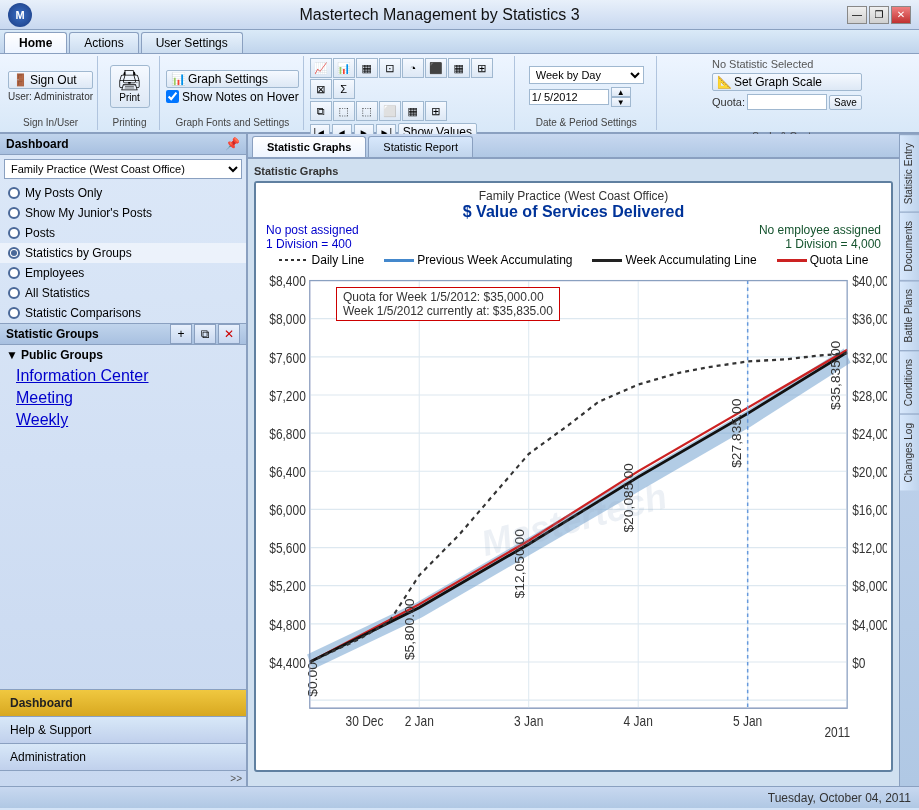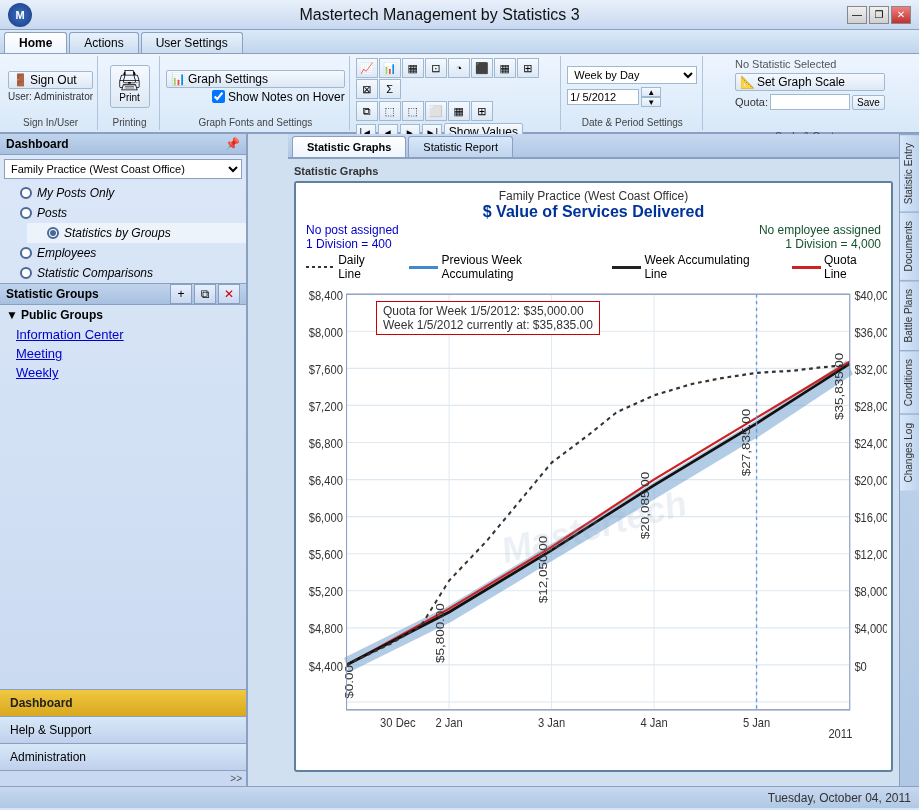--- a/index.html
+++ b/index.html
@@ -102,42 +102,42 @@
     .ribbon-row { display: flex; gap: 2px; align-items: center; margin-bottom: 1px; }
     .ribbon-btn-sm {
       padding: 1px 4px;
       background: linear-gradient(to bottom, #f5f9ff, #dde8f5);
       border: 1px solid #a0b8d0;
       border-radius: 2px;
       cursor: pointer;
       font-size: 10px;
       display: flex; align-items: center; gap: 2px;
     }
-    .ribbon-checkbox { display: flex; align-items: center; gap: 3px; font-size: 10px; cursor: pointer; margin-left: 46px; }
+    .ribbon-checkbox { display: flex; align-items: center; gap: 3px; font-size: 10px; cursor: pointer; }
     .ribbon-nav-btn {
       width: 20px; height: 16px;
       background: linear-gradient(to bottom, #f5f9ff, #dde8f5);
       border: 1px solid #a0b8d0;
       cursor: pointer;
       display: flex; align-items: center; justify-content: center;
       font-size: 10px;
     }
     .ribbon-select {
       font-size: 11px;
       border: 1px solid #a0b8d0;
       background: white;
       padding: 1px 2px;
-      width: 130px;
+      width: 115px;
     }
     .ribbon-input-num {
       font-size: 11px;
       border: 1px solid #a0b8d0;
       background: white;
       padding: 1px 2px;
-      width: 72px;
+      width: 80px;
     }
     .ribbon-label { font-size: 11px; color: #333; }
     .ribbon-text-input {
       font-size: 11px;
       border: 1px solid #a0b8d0;
       background: white;
       padding: 1px 4px;
       width: 120px;
     }
     .graph-icon-row { display: flex; gap: 1px; flex-wrap: wrap; max-width: 200px; }
@@ -179,26 +179,25 @@
     .sidebar-select {
       margin: 4px;
       padding: 2px;
       font-size: 11px;
       border: 1px solid #8aA0c0;
       background: white;
       width: calc(100% - 8px);
     }
     .sidebar-nav-item {
       display: flex; align-items: center; gap: 5px;
-      padding: 3px 20px;
-      cursor: pointer;
-      font-size: 11px;
-      font-style: italic;
-    }
-    .sidebar-nav-item.selected { background: rgba(255,255,255,0.5); margin-left: 27px; }
+      padding: 3px 8px;
+      cursor: pointer;
+      font-size: 11px;
+    }
+    .sidebar-nav-item.selected { background: rgba(255,255,255,0.5); }
     .radio-circle {
       width: 12px; height: 12px;
       border: 2px solid #4a6898;
       border-radius: 50%;
       background: white;
       flex-shrink: 0;
       display: flex; align-items: center; justify-content: center;
     }
     .radio-circle.checked::after {
       content: '';
@@ -228,21 +227,21 @@
     }
     .sg-btn.delete { color: #cc0000; }
     .public-groups-label {
       font-size: 11px;
       padding: 3px 6px;
       font-weight: bold;
       display: flex; align-items: center; gap: 3px;
     }
     .group-item {
       padding: 2px 16px;
-      font-size: 13px;
+      font-size: 16px;
       cursor: pointer;
       color: #0000cc;
       text-decoration: underline;
     }
 
     .sidebar-bottom-nav {
       margin-top: auto;
       border-top: 1px solid #8aA0c0;
     }
     .sidebar-bottom-btn {
@@ -263,21 +262,20 @@
     }
     .sidebar-expand { text-align: right; padding: 2px 4px; font-size: 10px; color: #555; cursor: pointer; }
 
     
     .content-area {
       flex: 1;
       display: flex;
       flex-direction: column;
       overflow: hidden;
       background: #d0e0f0;
-      padding-left: 40px;
     }
 
     
     .content-tabs {
       display: flex;
       background: linear-gradient(to bottom, #c8d8f0, #b0c8e4);
       border-bottom: 2px solid #8aA0c0;
       padding: 2px 4px 0;
     }
     .content-tab {
@@ -545,29 +543,37 @@
     <select class="sidebar-select">
       <option>Family Practice (West Coast Office)</option>
     </select>
 
     <div class="sidebar-nav-item">
       <div class="radio-circle"></div>
       <span>My Posts Only</span>
     </div>
     <div class="sidebar-nav-item">
       <div class="radio-circle"></div>
+      <span>Show My Junior's Posts</span>
+    </div>
+    <div class="sidebar-nav-item">
+      <div class="radio-circle"></div>
       <span>Posts</span>
     </div>
     <div class="sidebar-nav-item selected">
       <div class="radio-circle checked"></div>
       <span>Statistics by Groups</span>
     </div>
     <div class="sidebar-nav-item">
       <div class="radio-circle"></div>
       <span>Employees</span>
+    </div>
+    <div class="sidebar-nav-item">
+      <div class="radio-circle"></div>
+      <span>All Statistics</span>
     </div>
     <div class="sidebar-nav-item">
       <div class="radio-circle"></div>
       <span>Statistic Comparisons</span>
     </div>
 
     <div class="statistic-groups-header">
       <span>Statistic Groups</span>
       <div class="statistic-groups-toolbar">
         <button class="sg-btn" title="Add">+</button>

